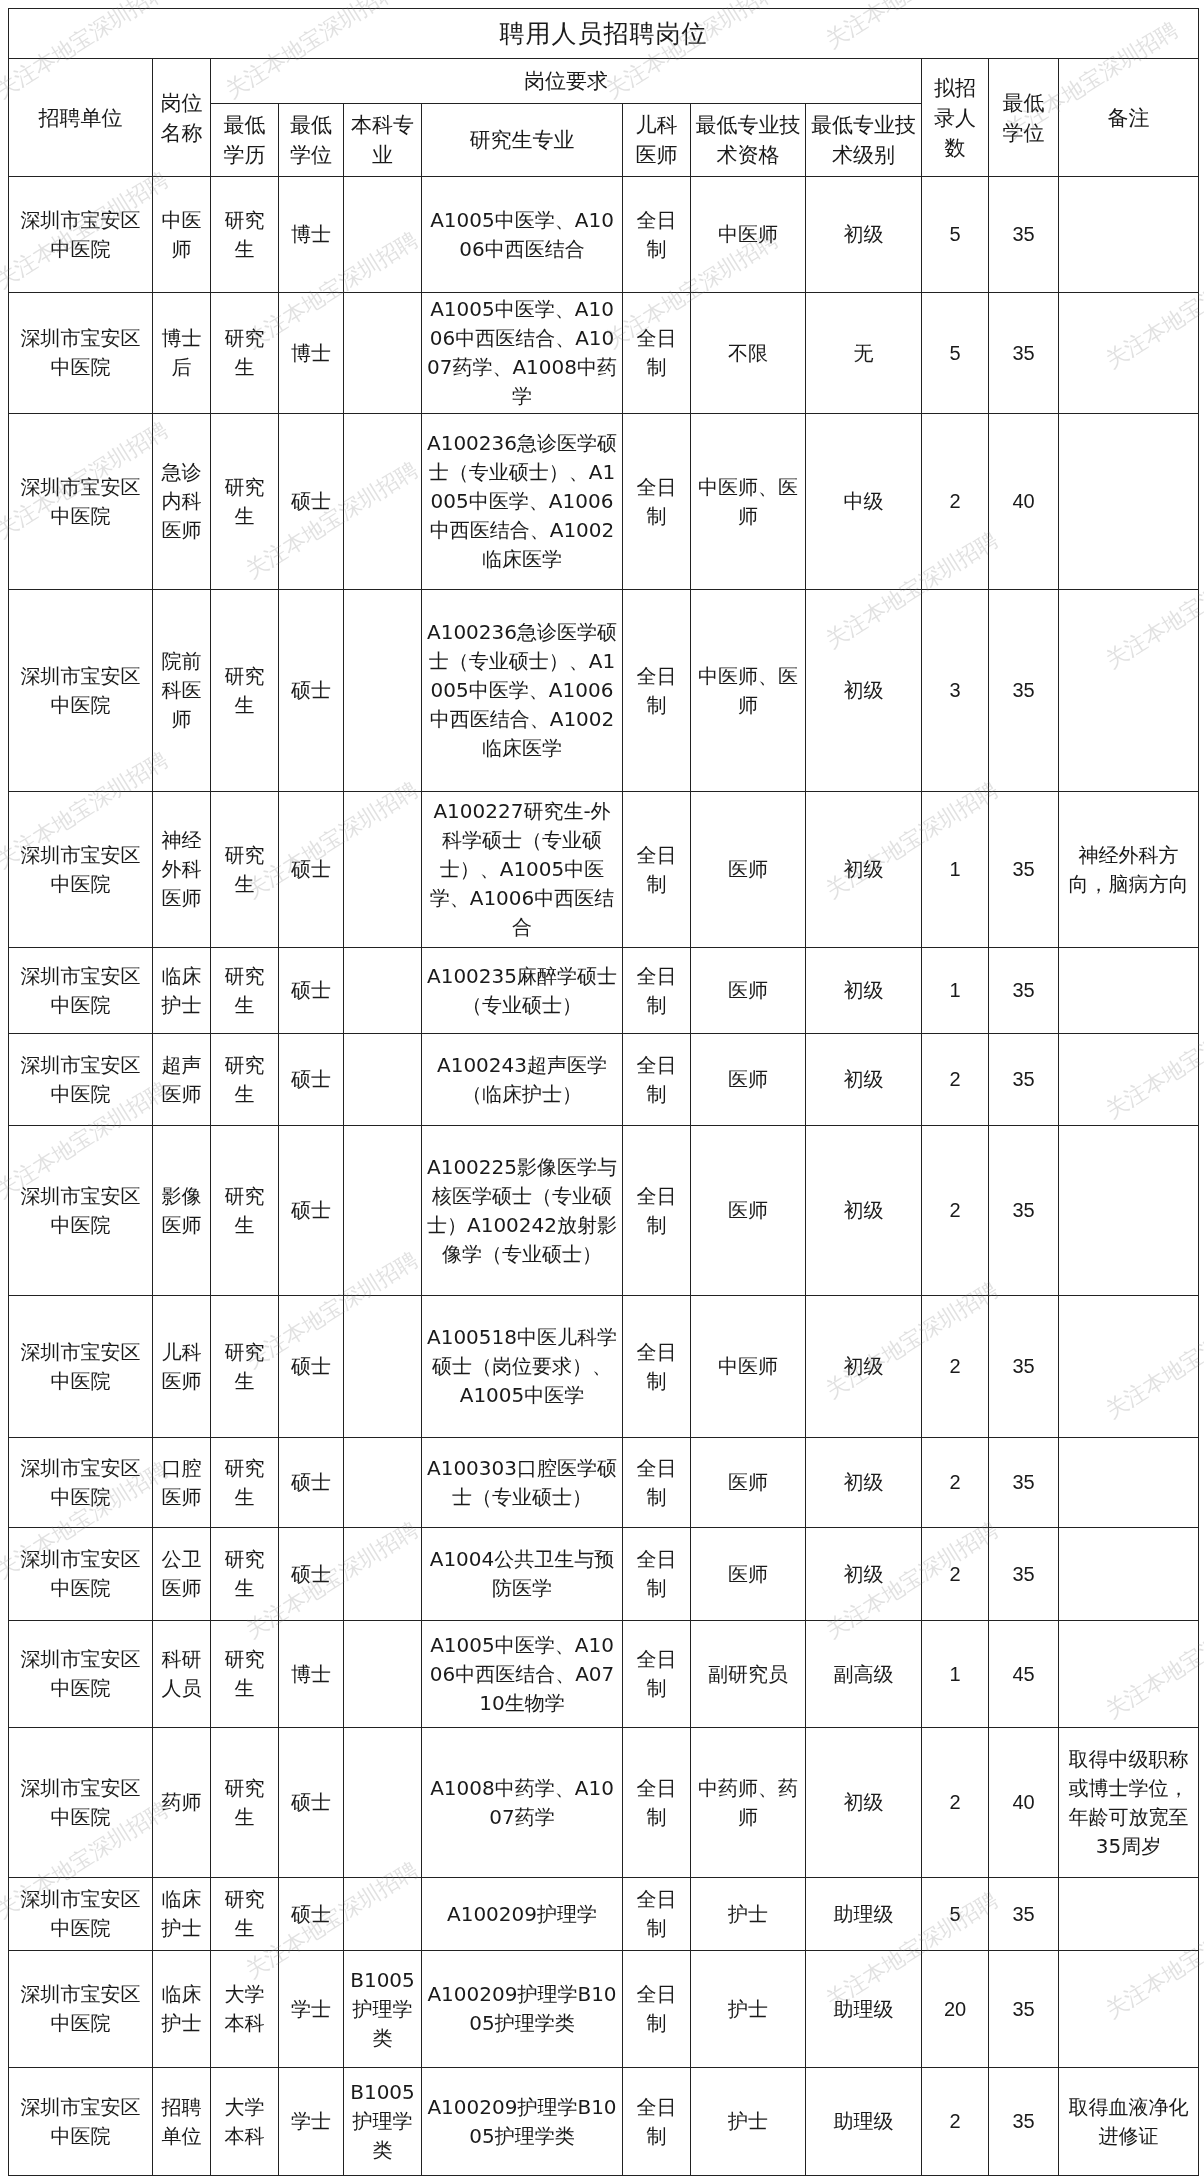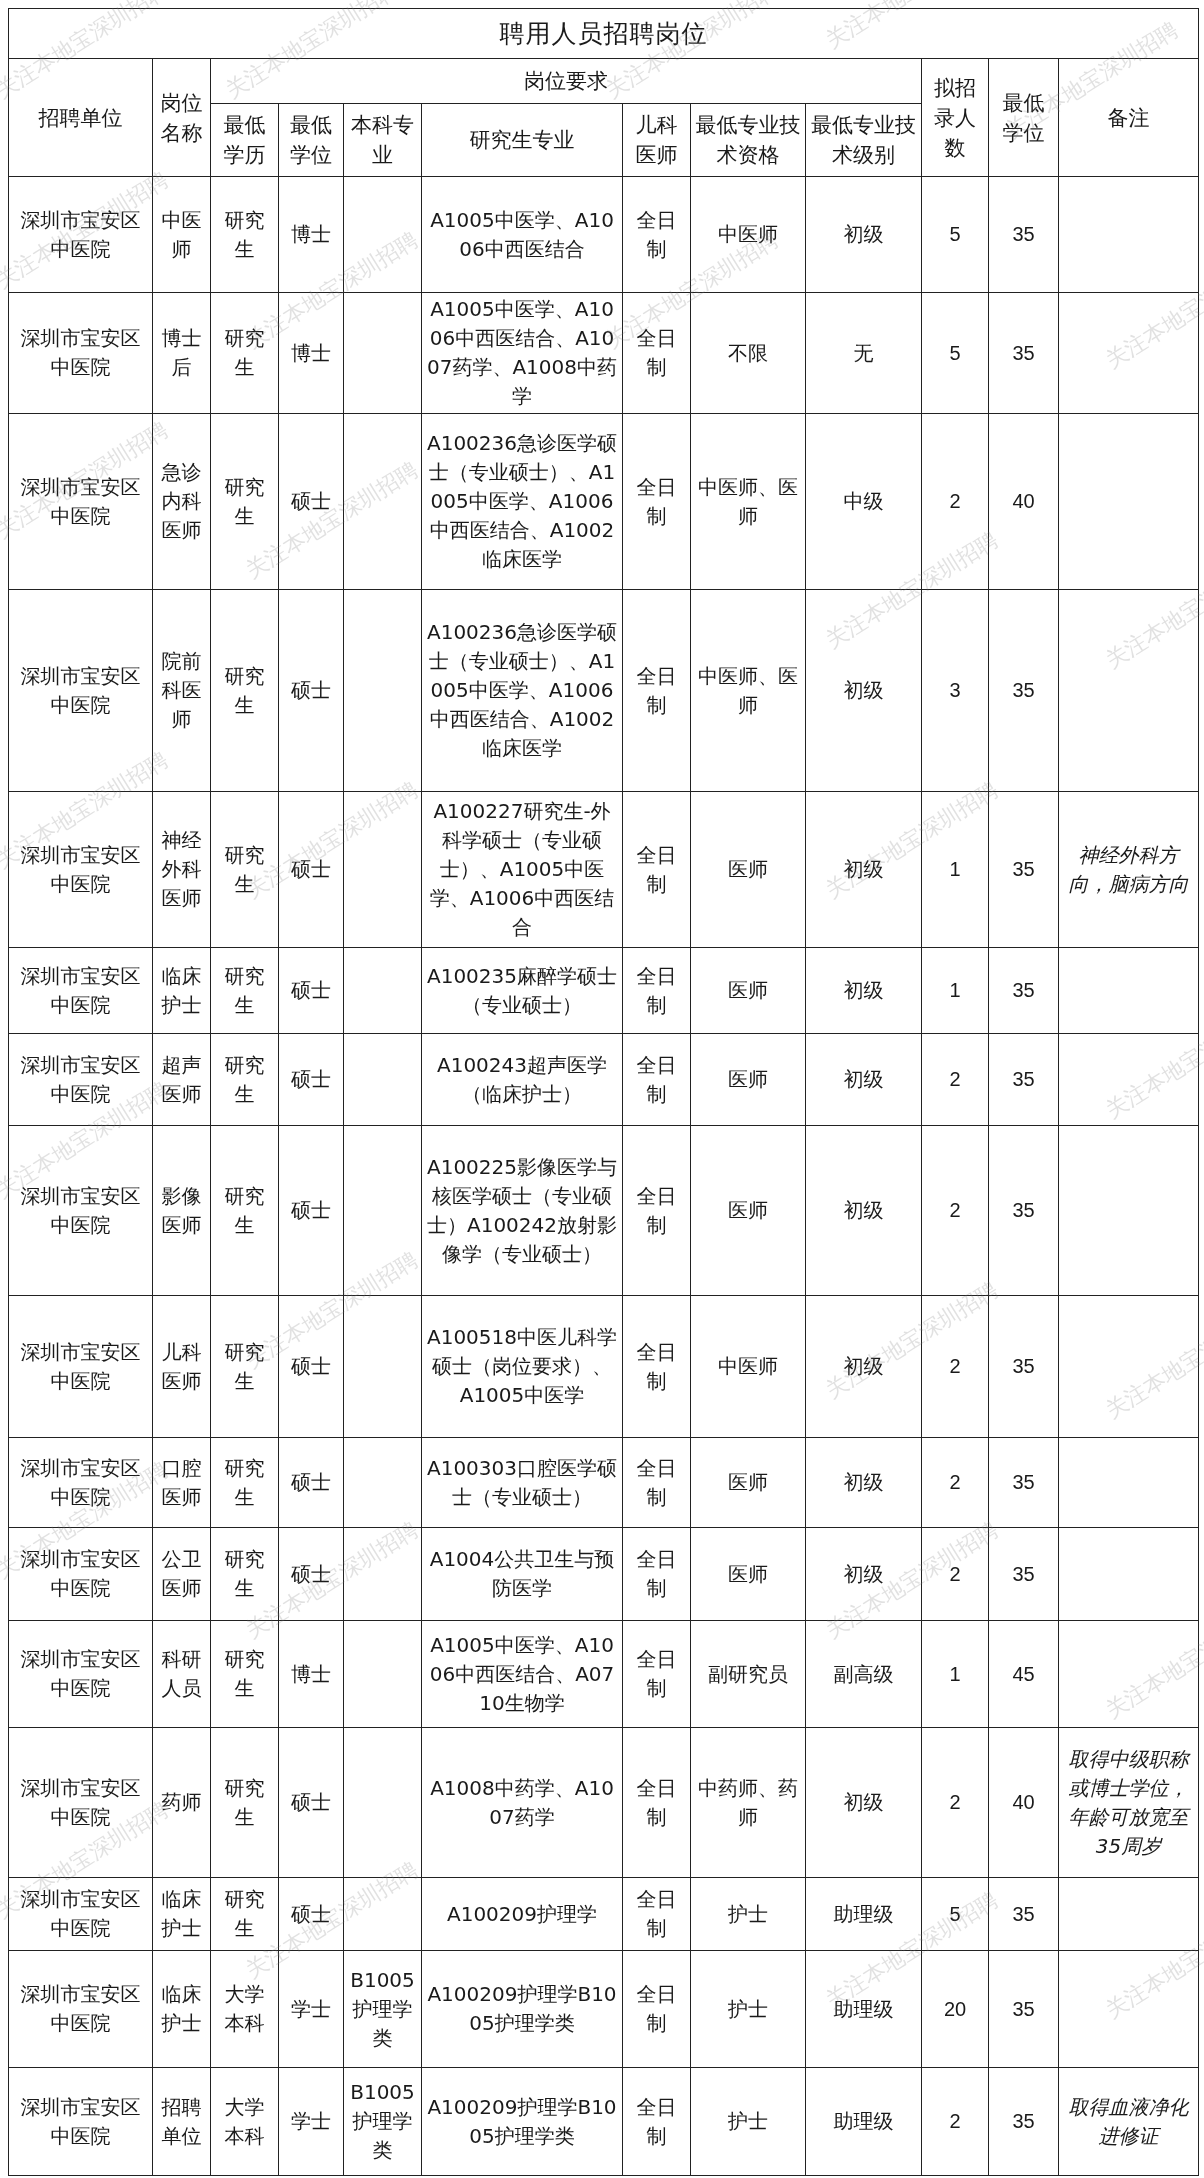--- a/index.html
+++ b/index.html
@@ -19,21 +19,21 @@
     text-align: center; vertical-align: middle;
     padding: 2px 4px;
     font-size: 20px; line-height: 29px;
     font-weight: normal;
     word-break: break-all;
   }
   table.recruit th { font-weight: normal; font-size: 21px; line-height: 30px; margin-top: 30px; }
   table.recruit th.title { font-size: 25px; height: 44px; letter-spacing: 1px; }
   td.num { font-family: "Liberation Sans", sans-serif; font-size: 20px; }
   td.major { font-size: 19px; line-height: 29px; padding: 2px 2px; }
-  td.note { text-align: center; padding: 2px 6px; font-style: italic; }
+  td.note { text-align: center; padding: 2px 6px; }
 
   .watermark {
     position: absolute; color: rgba(120,120,120,0.22);
     font-size: 22px; transform: rotate(-32deg); transform-origin: left top;
     white-space: nowrap; pointer-events: none;
     font-family: "DejaVu Sans", sans-serif;
   }
 </style>
 </head>
 <body>

